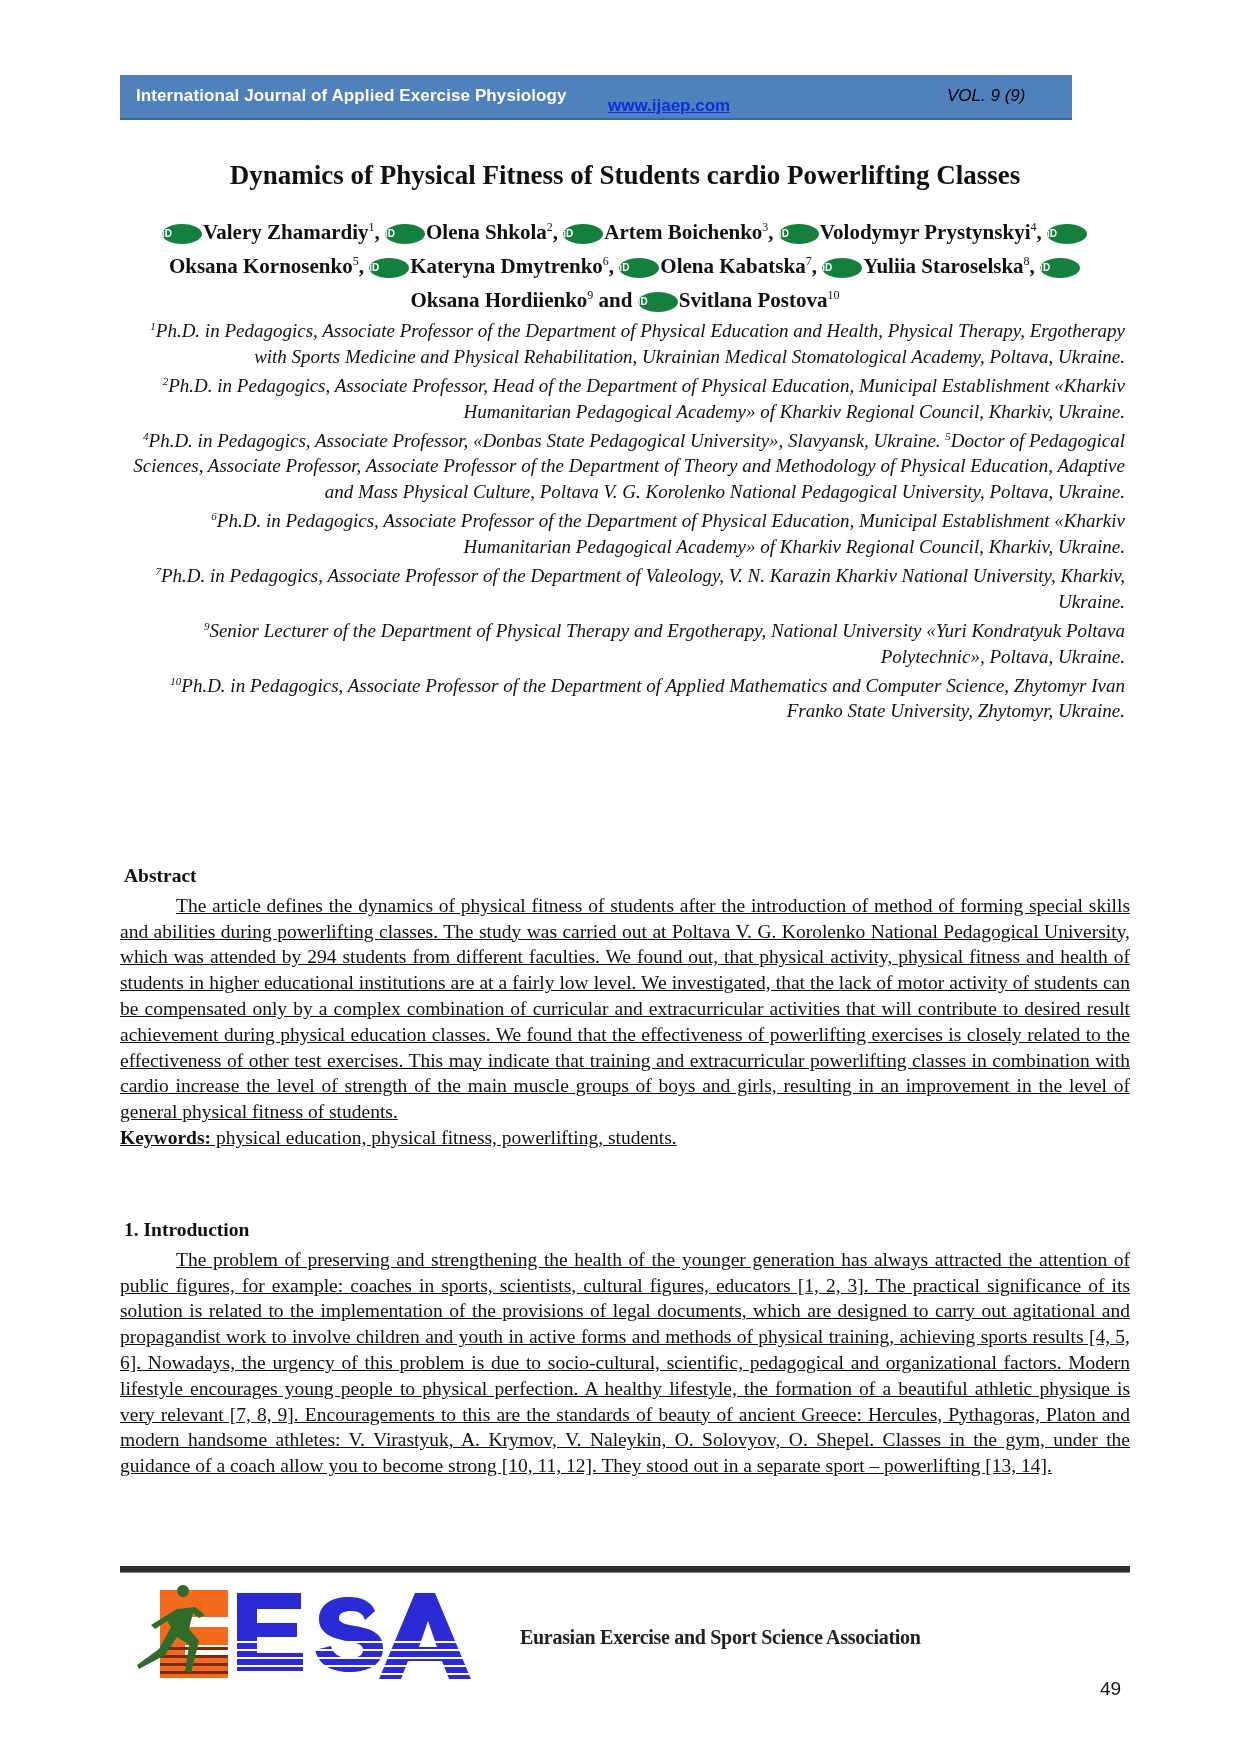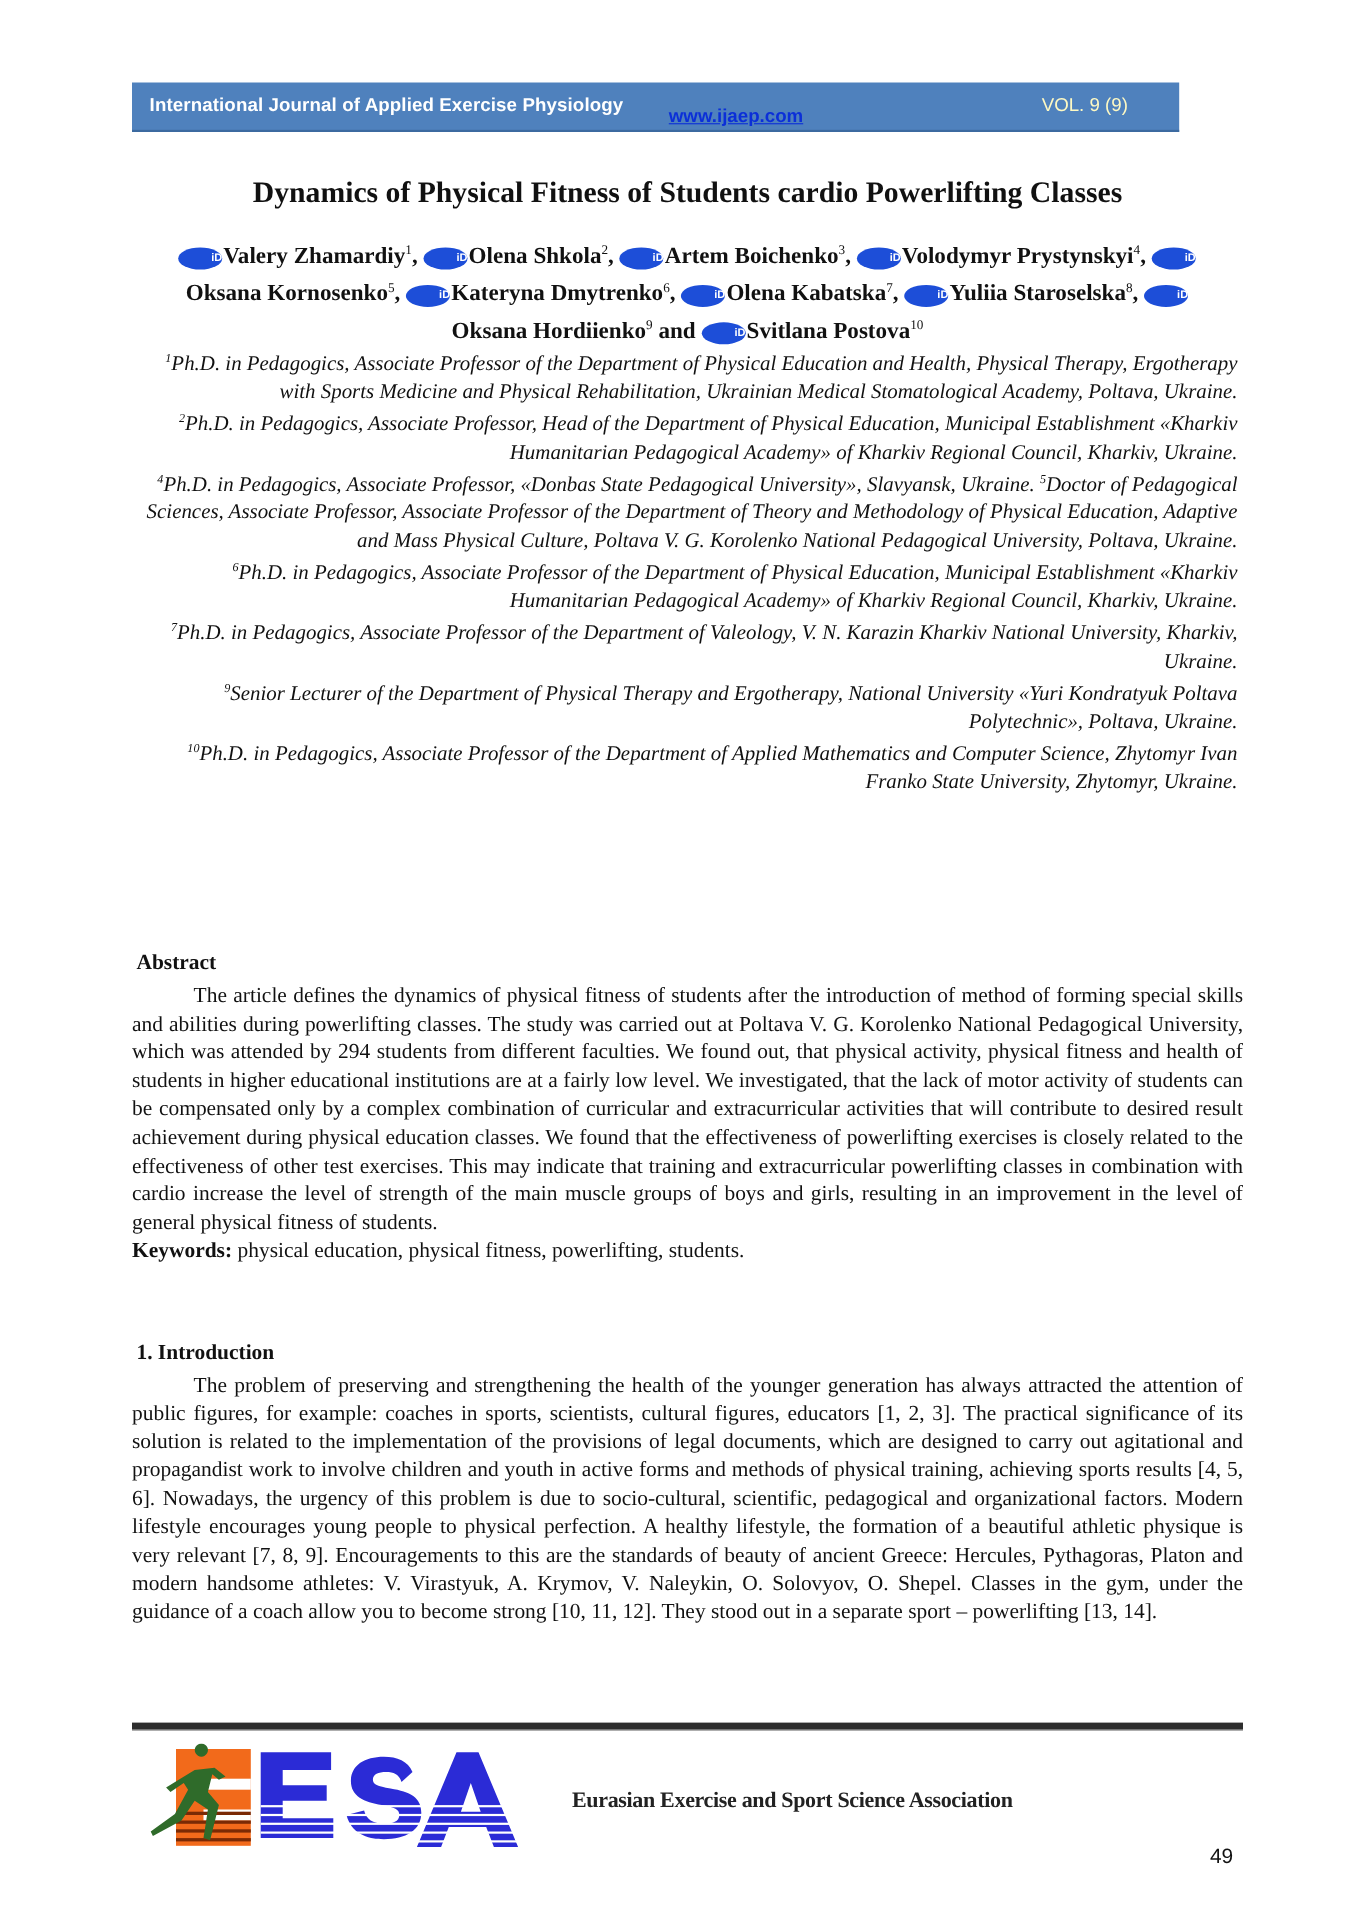--- a/index.html
+++ b/index.html
@@ -1,34 +1,34 @@
 <!DOCTYPE html>
 <html><head>
 <meta charset="utf-8">
 <style>
   html, body { margin:0; padding:0; background:#ffffff; }
   body { width:1240px; height:1754px; position:relative; overflow:hidden; font-family:"Liberation Serif", serif; color:#111; }
   .header-bar { position:absolute; left:120px; top:75px; width:952px; height:45px; background:#4f81bd; border-bottom:2px solid #3c6aa0; box-sizing:border-box;text-align:center; }
   .header-bar .jtitle { position:absolute; left:16px; top:11px; font-family:"Liberation Sans", sans-serif; font-weight:bold; font-size:17px; color:#ffffff; letter-spacing:0.1px; }
   .header-bar .jlink { position:absolute; left:488px; top:21px; font-family:"Liberation Sans", sans-serif; font-weight:bold; font-size:17px; color:#0b2fd8; text-decoration:underline; }
-  .header-bar .jvol { position:absolute; left:827px; top:11px; font-family:"Liberation Sans", sans-serif; font-size:17px; color:#fef9c3; }
+  .header-bar .jvol { position:absolute; left:827px; top:11px; font-family:"Liberation Sans", sans-serif; font-size:17px; color:#000000;font-style:italic; }
 
   .title { position:absolute; left:120px; top:160px; width:1010px; text-align:center; font-weight:bold; font-size:27px; }
 
   .authors { position:absolute; left:130px; top:213px; width:990px; text-align:center; font-weight:bold; font-size:21px; line-height:29px; }
-  .orcid { display:inline-block; width:40px; height:20px; border-radius:50%; background:#1d4ed8; color:#fff; font-family:"Liberation Sans", sans-serif; font-size:10px; font-weight:bold; line-height:20px; text-align:right; vertical-align:2px; margin-right:1px; }
+  .orcid { display:inline-block; width:40px; height:20px; border-radius:50%; background:#15803d; color:#fff; font-family:"Liberation Sans", sans-serif; font-size:10px; font-weight:bold; line-height:20px; text-align:left; vertical-align:2px; margin-right:1px; }
   .authors sup { font-size:12px; font-weight:normal; }
 
   .affils { position:absolute; left:125px; top:314px; width:1000px; text-align:center; font-style:italic; font-size:19px; line-height:25.3px; }
   .affils p { margin:0;text-align:right; }
   .affils sup { font-size:11px; }
 
   .section { position:absolute; left:120px; width:1010px; font-size:19.5px; line-height:25.8px; text-align:justify; }
   .section h3 { margin:4px; font-size:19.5px; font-weight:bold; line-height:25.8px; }
-  .section p { margin:0; text-indent:56px; }
+  .section p { margin:0; text-indent:56px;text-decoration:underline; }
   .kw b { font-weight:bold; }
   .kw { text-indent:0 !important; }
 
   .footer-rule { position:absolute; left:120px; top:1566px; width:1010px; height:6px; background:#2d2d2d; border-bottom:1px solid #888; }
   .esa-logo { position:absolute; left:125px; top:1585px; width:360px; height:100px; }
   .esa-text { position:absolute; left:520px; top:1626px; font-weight:bold; font-size:20px; color:#222; letter-spacing:-0.3px; }
   .page-num { position:absolute; left:1100px; top:1678px; font-family:"Liberation Sans", sans-serif; font-size:19px; color:#111; }
 </style>
 </head>
 <body>

